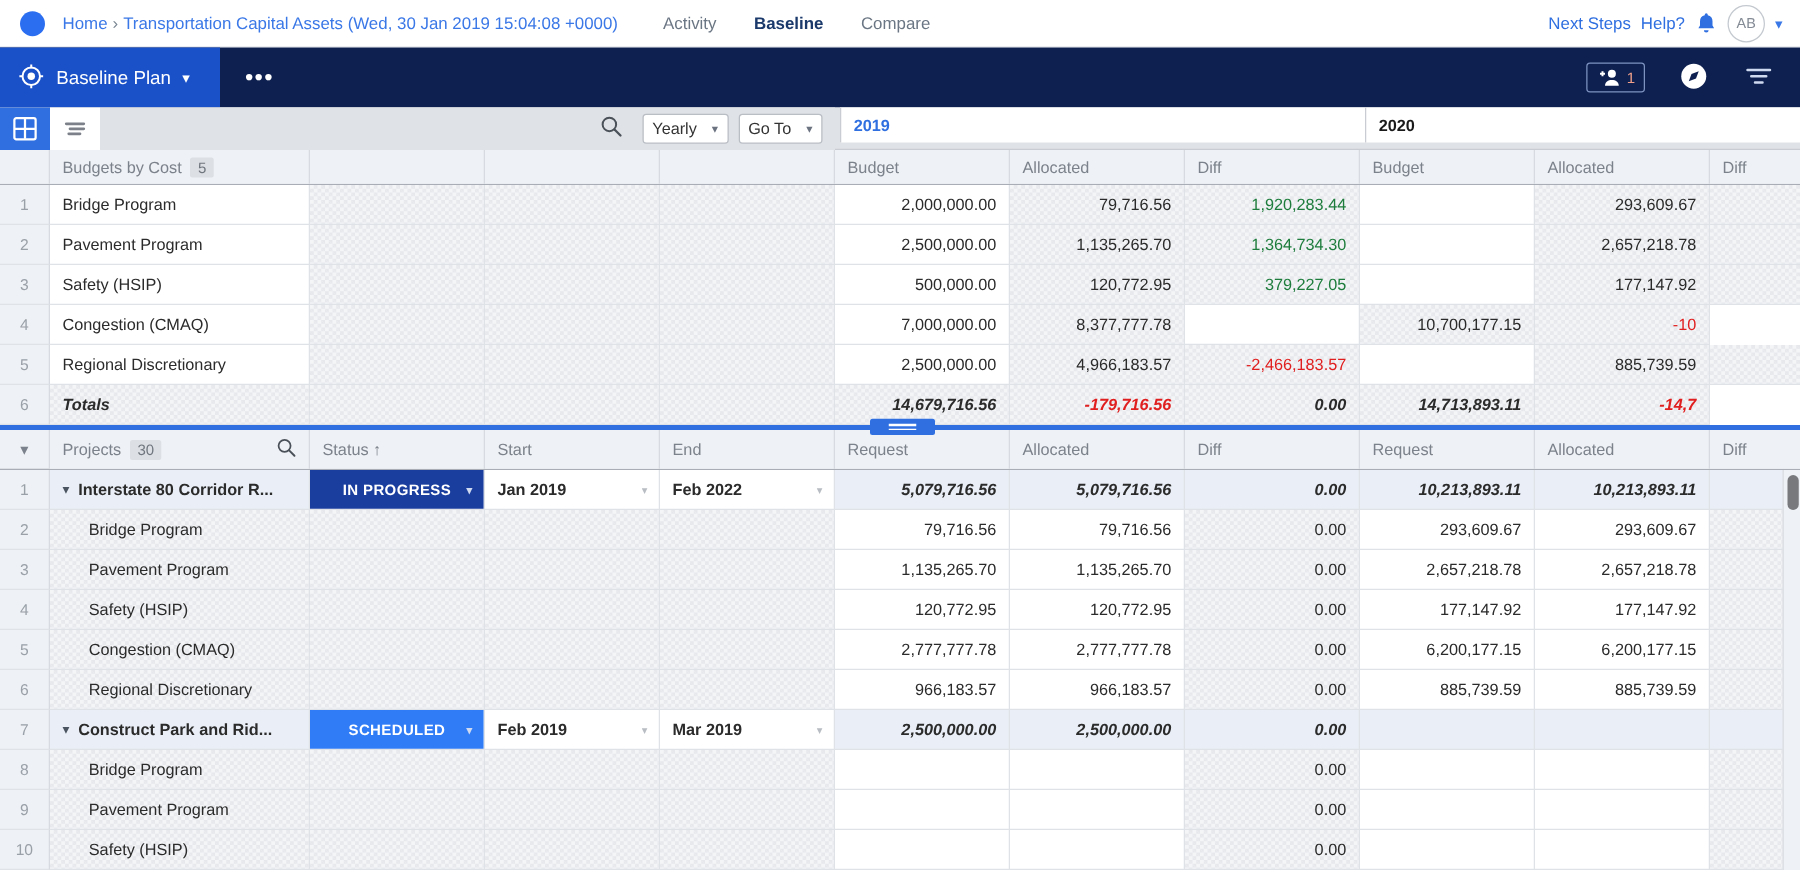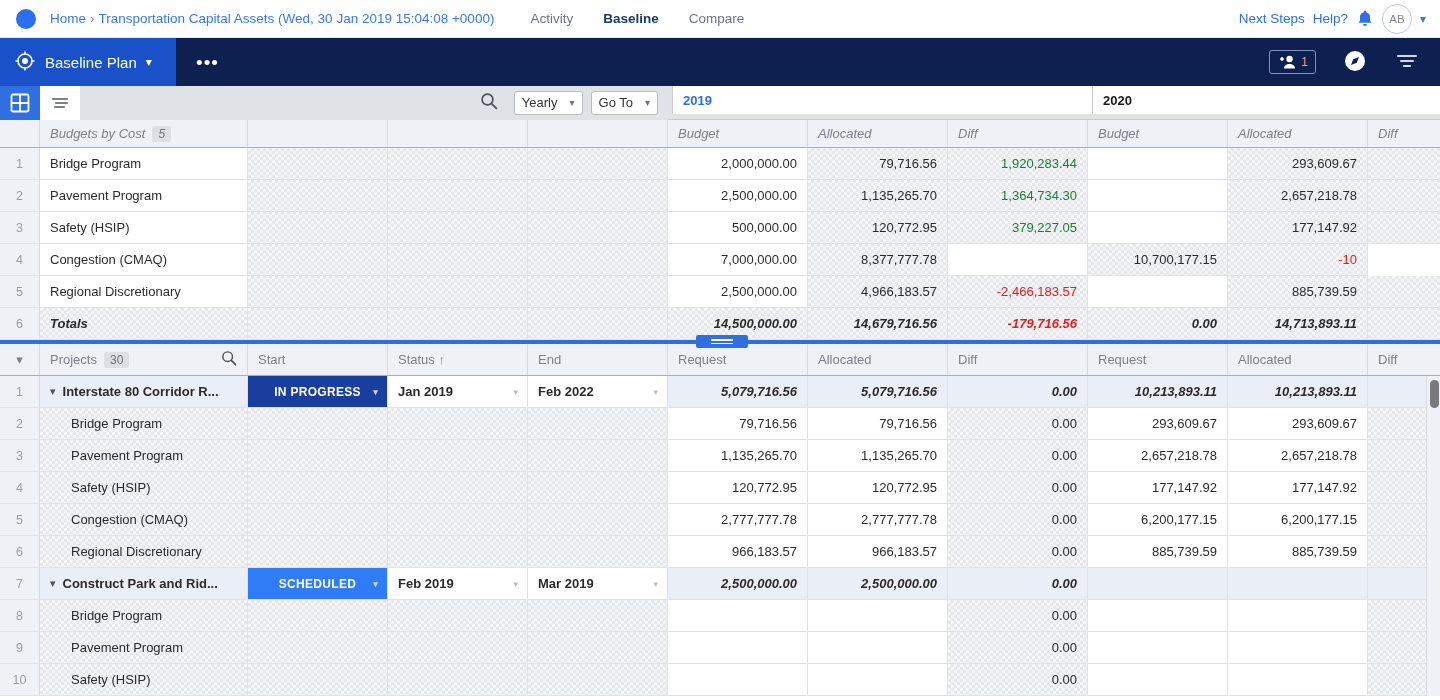--- a/index.html
+++ b/index.html
@@ -153,21 +153,21 @@
     background: #fff; border-bottom: 1px solid #c9ccd2; }
   .year-cell {
     flex: 0 0 420px; display: flex; align-items: center; padding-left: 10px;
     font-weight: bold; font-size: 13px;
     border-left: 1px solid #c9ccd2;
   }
   .year-2019 { color: #2f6fe0; }
   .year-2020 { color: #1a1a1a; }
 
   .hdr-row { display: flex; width: 1440px; height: 28px;
-    background: #eef1f5; border-bottom: 1px solid #a9aeb6; font-style: italic; }
+    background: #eef1f5; border-bottom: 1px solid #a9aeb6; }
   .hdr {
     display: flex; align-items: center; padding: 0 10px;
     color: #7c828b; font-size: 13px;
     border-right: 1px solid #d7dae0; background: #eef1f5;
     white-space: nowrap; overflow: hidden;
   }
   .count-pill {
     background: #dcdfe4; color: #70767e; font-size: 12px;
     border-radius: 2px; padding: 1px 6px; margin-left: 7px;
   }
@@ -404,21 +404,20 @@
       <div class="c num w-bud white"></div>
       <div class="c num w-all hatch">885,739.59</div>
       <div class="c num w-dif hatch neg">-8</div>
     </div>
     <div class="row top-row">
       <div class="c-num">6</div>
       <div class="c w-name hatch bold">Totals</div>
       <div class="c w-a hatch"></div>
       <div class="c w-b hatch"></div>
       <div class="c w-c hatch"></div>
-      <div class="c num w-bud hatch bold">14,500,000.00</div>
       <div class="c num w-all hatch bold">14,679,716.56</div>
       <div class="c num w-dif hatch neg bold">-179,716.56</div>
       <div class="c num w-bud hatch bold">0.00</div>
       <div class="c num w-all hatch bold">14,713,893.11</div>
       <div class="c num w-dif hatch neg bold">-14,7</div>
     </div>
   </div>
 
 <div class="splitter">
   <div class="handle">
@@ -434,22 +433,22 @@
       <span>Projects</span>
       <span class="count-pill">30</span>
     </span>
     <span>
       <svg width="16" height="16" viewBox="0 0 18 18">
           <circle cx="7.5" cy="7.5" r="5.4" fill="none" stroke="#4b5159" stroke-width="1.6"></circle>
           <path d="M11.6 11.6L16.4 16.4" stroke="#4b5159" stroke-width="1.8" stroke-linecap="round"></path>
         </svg>
     </span>
   </div>
+  <div class="hdr w-a">Status ↑</div>
   <div class="hdr w-b">Start</div>
-  <div class="hdr w-a">Status ↑</div>
   <div class="hdr w-c">End</div>
   <div class="hdr w-bud">Request</div>
   <div class="hdr w-all">Allocated</div>
   <div class="hdr w-dif">Diff</div>
   <div class="hdr w-bud">Request</div>
   <div class="hdr w-all">Allocated</div>
   <div class="hdr w-dif">Diff</div>
 </div>
 
 <div id="lower-body" class="grid-wrap" style="position:relative;">

